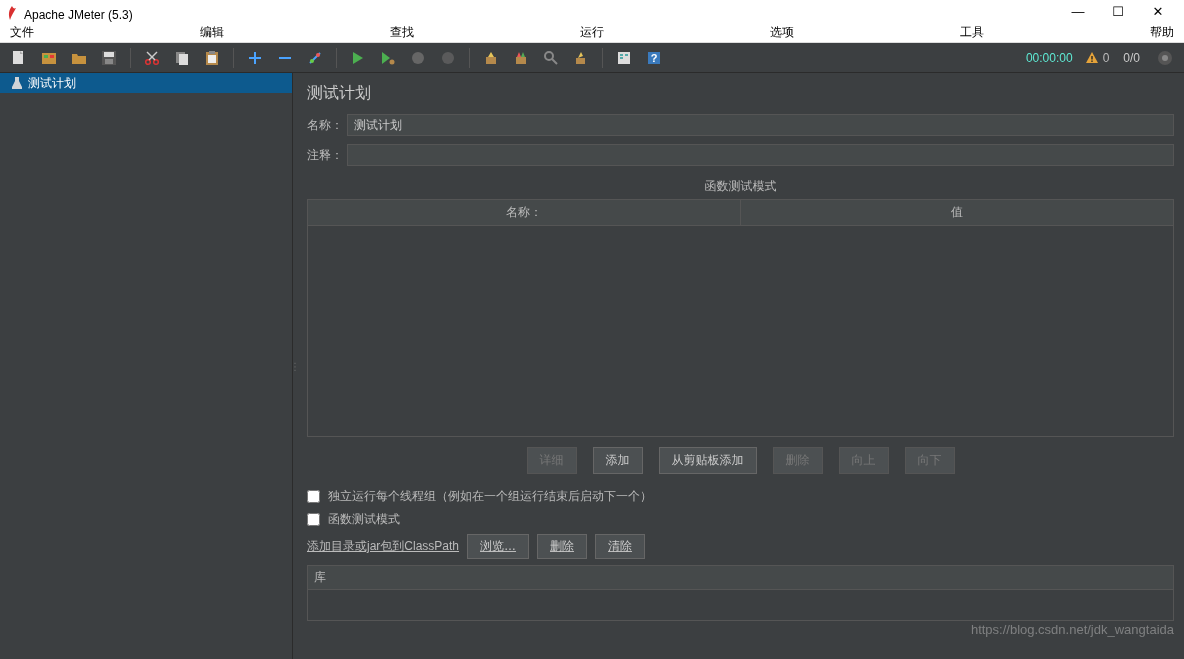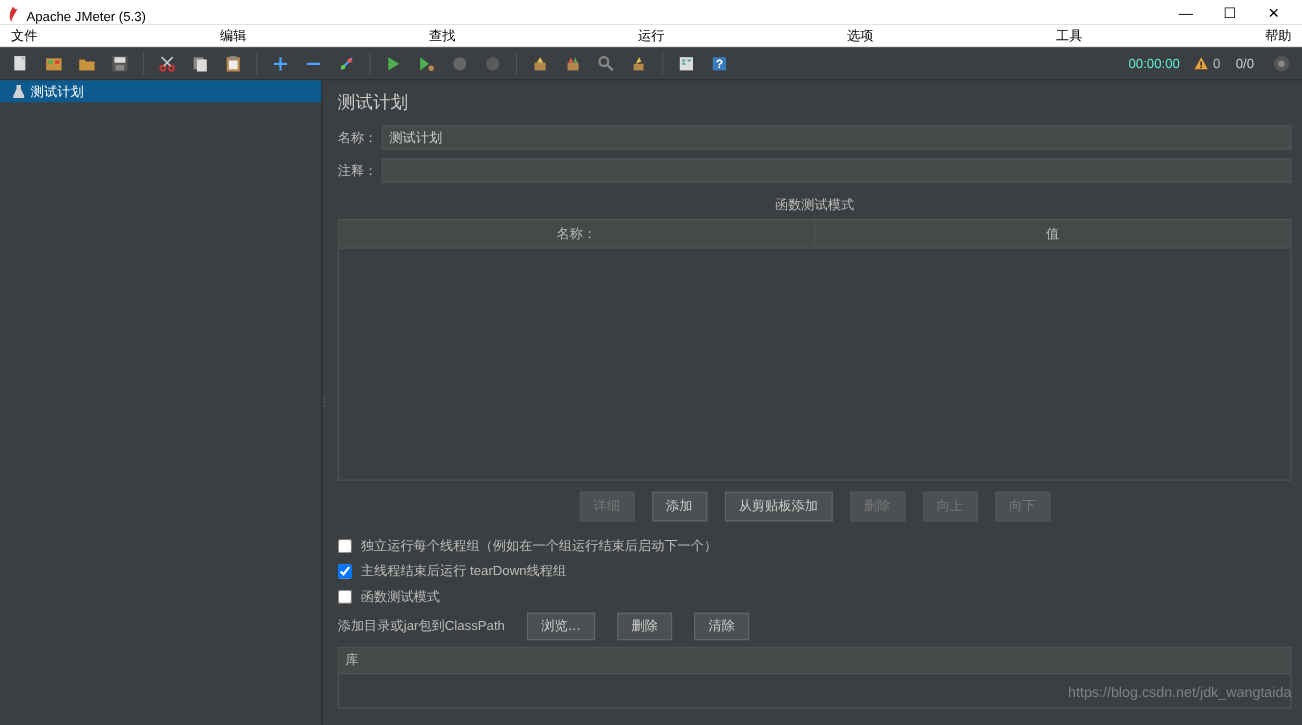--- a/index.html
+++ b/index.html
@@ -135,21 +135,21 @@
   border: 1px solid #666;
   color: #ccc;
   font-size: 12px;
   padding: 4px 12px;
   min-width: 42px;
 }
 button.btn:disabled { color: #777; border-color:#555; }
 .checkrow { display: flex; align-items: center; gap: 8px; margin: 6px 0; font-size: 12px; }
 .checkrow input[type=checkbox] { width: 13px; height: 13px; }
 .note { font-size: 12px; margin: 8px 0 12px; }
-.cprow { display:flex; align-items:center; gap:20px; font-size:12px; margin-bottom:6px; }
+.cprow { display:flex; align-items:center; gap:8px; font-size:12px; margin-bottom:6px;text-decoration:underline; }
 .cprow button { padding: 3px 12px; }
 .libtable {
   border: 1px solid #555;
   background:#3c3f41;
 }
 .libtable .lhdr {
   background:#45494a;
   padding:3px 6px;
   font-size:12px;
   border-bottom:1px solid #555;
@@ -377,24 +377,20 @@
       <button class="btn" disabled="">删除</button>
       <button class="btn" disabled="">向上</button>
       <button class="btn" disabled="">向下</button>
     </div>
 
     <div class="checkrow">
       <input type="checkbox" style="">
       <span>独立运行每个线程组（例如在一个组运行结束后启动下一个）</span>
     </div>
     <div class="checkrow">
-      <input type="checkbox" checked="" style="">
-      <span>主线程结束后运行 tearDown线程组</span>
-    </div>
-    <div class="checkrow">
       <input type="checkbox" style="">
       <span>函数测试模式</span>
     </div>
 
     <div class="cprow">
       <span>添加目录或jar包到ClassPath</span>
       <button class="btn">浏览…</button>
       <button class="btn">删除</button>
       <button class="btn">清除</button>
     </div>

